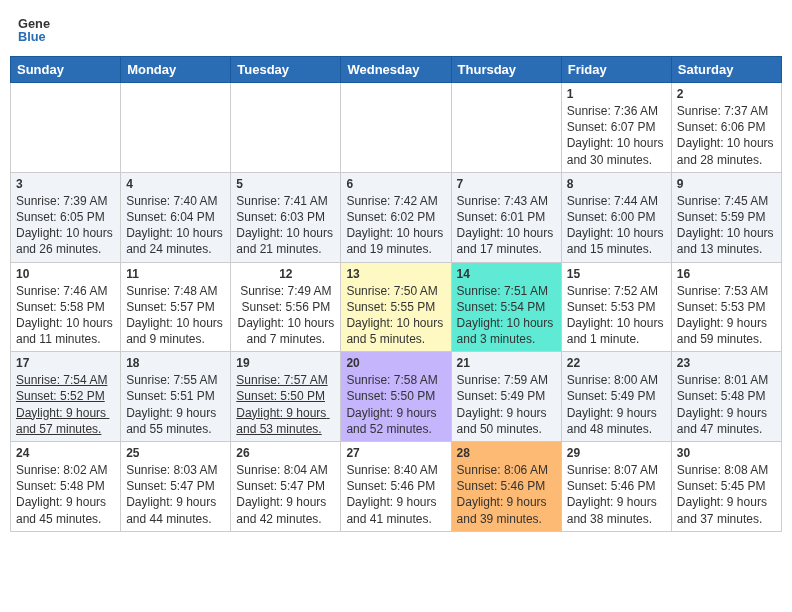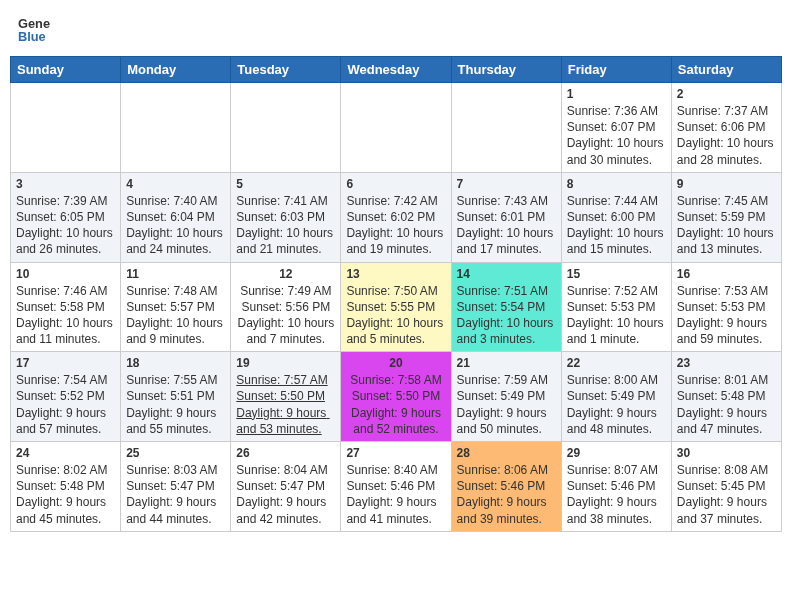--- a/index.html
+++ b/index.html
@@ -216,37 +216,37 @@
         <td style="background: rgb(255, 255, 255);">
           <span class="day-number">16</span>
           <div class="day-info" style="white-space: pre-wrap;">Sunrise: 7:53 AM
 Sunset: 5:53 PM
 Daylight: 9 hours and 59 minutes.</div>
         </td>
       </tr>
       <tr>
         <td style="background: rgb(240, 243, 248);">
           <span class="day-number">17</span>
-          <div class="day-info" style="white-space: pre-wrap;">Sunrise: 7:54 AM
+          <div class="day-info" style="white-space: pre-wrap; text-decoration: underline;">Sunrise: 7:54 AM
 Sunset: 5:52 PM
 Daylight: 9 hours and 57 minutes.</div>
         </td>
         <td style="background: rgb(240, 243, 248);">
           <span class="day-number">18</span>
           <div class="day-info" style="white-space: pre-wrap;">Sunrise: 7:55 AM
 Sunset: 5:51 PM
 Daylight: 9 hours and 55 minutes.</div>
         </td>
         <td style="background: rgb(240, 243, 248);">
           <span class="day-number">19</span>
           <div class="day-info" style="white-space: pre-wrap; text-decoration: underline;">Sunrise: 7:57 AM
 Sunset: 5:50 PM
 Daylight: 9 hours and 53 minutes.</div>
         </td>
-        <td style="background: #d946ef; text-align: center;">
+        <td style="background: #c4b5fd;">
           <span class="day-number">20</span>
           <div class="day-info" style="white-space: pre-wrap;">Sunrise: 7:58 AM
 Sunset: 5:50 PM
 Daylight: 9 hours and 52 minutes.</div>
         </td>
         <td style="background: rgb(240, 243, 248);">
           <span class="day-number">21</span>
           <div class="day-info" style="white-space: pre-wrap;">Sunrise: 7:59 AM
 Sunset: 5:49 PM
 Daylight: 9 hours and 50 minutes.</div>

